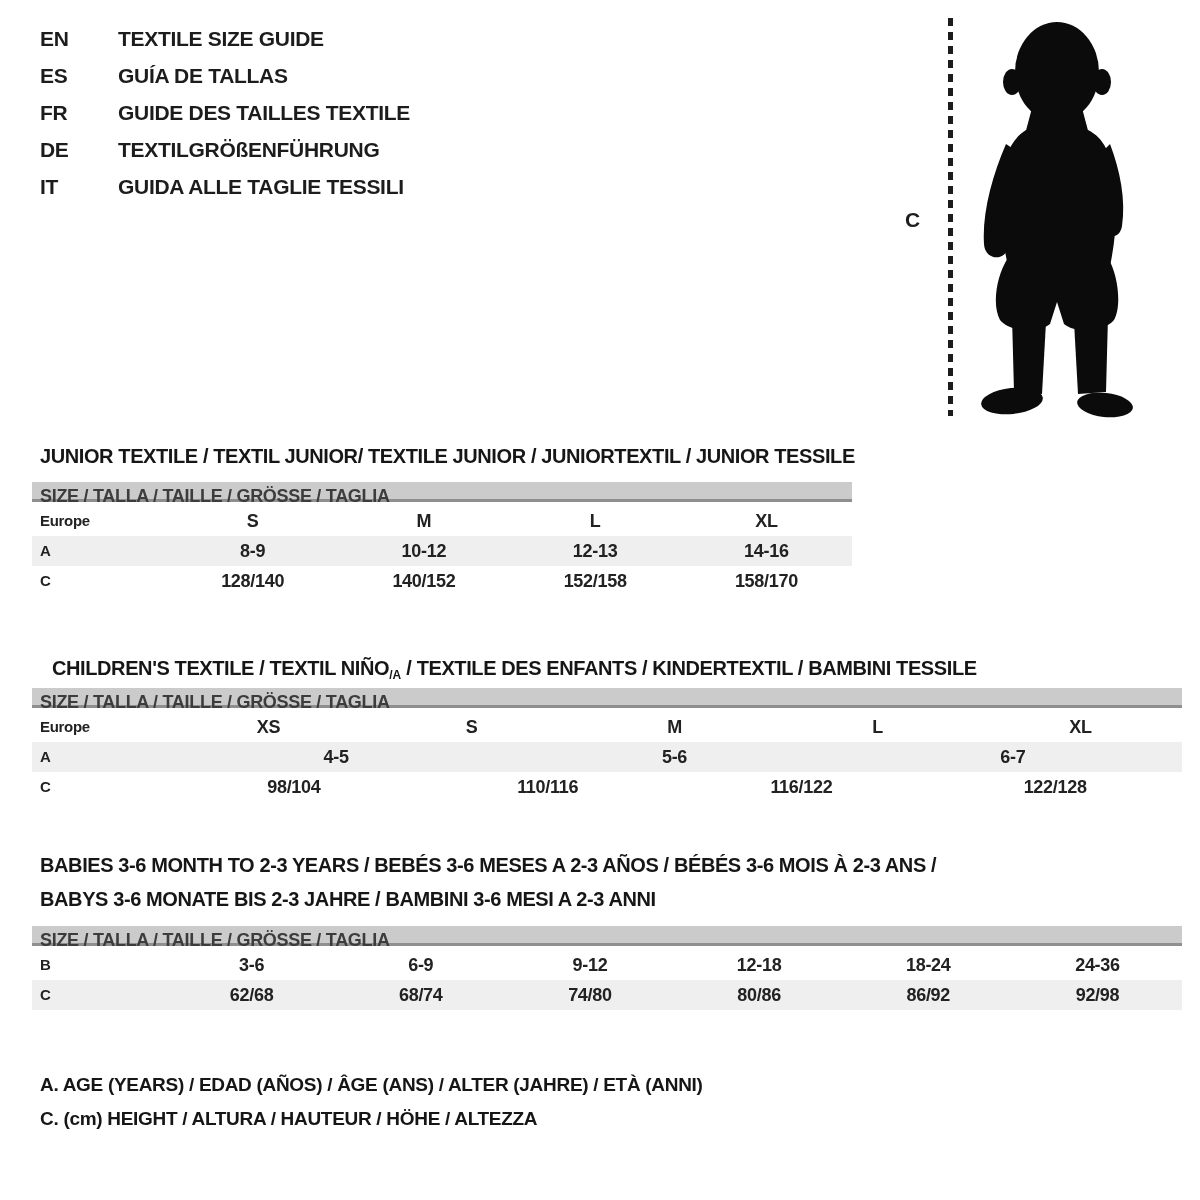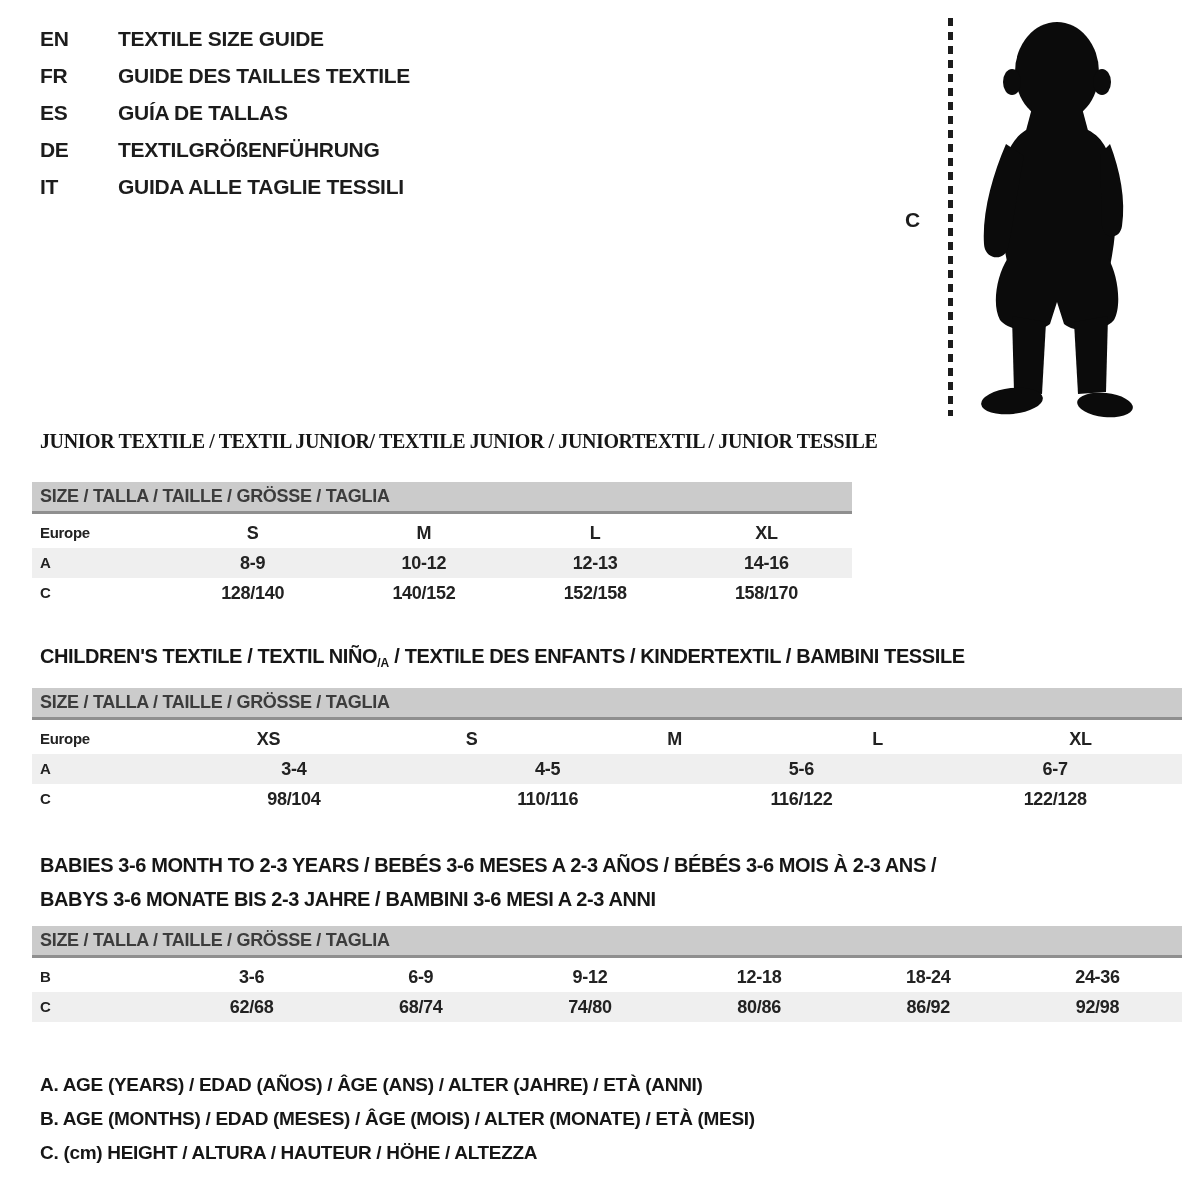--- a/index.html
+++ b/index.html
@@ -19,21 +19,21 @@
     background:repeating-linear-gradient(to bottom,#1c1c1c 0 8px,transparent 8px 14px);
   }
   .figure svg{position:absolute;left:72px;top:16px;}
   
   .sec-title{position:absolute;left:40px;font-weight:bold;font-size:20px;line-height:24px;letter-spacing:-0.4px;color:#161616;white-space:nowrap;}
   .sec-title.two-line{line-height:34px;white-space:normal;width:1120px;}
   .sub-a{font-size:12px;vertical-align:-4px;letter-spacing:0;}
   
   .sizetable{position:absolute;}
   .t-header{
-    height:32px;line-height:28px;background:#cbcbcb;border-bottom:3px solid #8f8f8f;
+    height:20px;line-height:28px;background:#cbcbcb;border-bottom:3px solid #8f8f8f;
     color:#3c3c3c;font-weight:bold;font-size:18px;letter-spacing:-0.3px;padding-left:8px;
     margin-bottom:4px;box-sizing:border-box;
   }
   .t-row{display:flex;height:30px;line-height:30px;font-weight:bold;font-size:18px;color:#222;letter-spacing:-0.3px;}
   .t-row.alt{background:#efefef;}
   .t-label{flex:0 0 127px;padding-left:8px;text-align:left;font-size:15px;}
   .t-cell{flex:1;text-align:center;}
   
   .notes{position:absolute;left:40px;top:1068px;}
   .note-line{font-weight:bold;font-size:19px;line-height:34px;letter-spacing:-0.3px;color:#161616;white-space:nowrap;}
@@ -42,26 +42,26 @@
 <body>
 
 <div class="page">
 
   <section class="lang-list">
     <div class="lang-row">
       <span class="lang-code">EN</span>
       <span class="lang-title">TEXTILE SIZE GUIDE</span>
     </div>
     <div class="lang-row">
+      <span class="lang-code">ES</span>
+      <span class="lang-title">GUÍA DE TALLAS</span>
+    </div>
+    <div class="lang-row">
       <span class="lang-code">FR</span>
       <span class="lang-title">GUIDE DES TAILLES TEXTILE</span>
-    </div>
-    <div class="lang-row">
-      <span class="lang-code">ES</span>
-      <span class="lang-title">GUÍA DE TALLAS</span>
     </div>
     <div class="lang-row">
       <span class="lang-code">DE</span>
       <span class="lang-title">TEXTILGRÖßENFÜHRUNG</span>
     </div>
     <div class="lang-row">
       <span class="lang-code">IT</span>
       <span class="lang-title">GUIDA ALLE TAGLIE TESSILI</span>
     </div>
   </section>
@@ -80,21 +80,21 @@
         <path d="M148,126 C158,152 164,182 160,208 C158,222 142,222 140,208 C138,186 140,158 138,136 Z"></path>
         <path d="M46,240 C34,258 30,288 38,302 C48,314 76,316 88,306 L95,284 L102,306 C114,316 142,314 152,302 C160,288 156,256 146,240 Z"></path>
         <path d="M50,298 L84,304 L80,376 L52,374 Z"></path>
         <path d="M112,304 L146,298 L144,374 L116,376 Z"></path>
         <ellipse cx="50" cy="383" rx="31" ry="13" transform="rotate(-6 50 383)"></ellipse>
         <ellipse cx="143" cy="387" rx="28" ry="12" transform="rotate(6 143 387)"></ellipse>
       </g>
     </svg>
   </div>
 
-  <h2 class="sec-title" style="top:429px;margin:0;font-family:Liberation Serif, serif;">JUNIOR TEXTILE / TEXTIL JUNIOR/ TEXTILE JUNIOR / JUNIORTEXTIL / JUNIOR TESSILE</h2>
+  <h2 class="sec-title" style="top:444px;margin:0;">JUNIOR TEXTILE / TEXTIL JUNIOR/ TEXTILE JUNIOR / JUNIORTEXTIL / JUNIOR TESSILE</h2>
   <div class="sizetable" style="left:32px;top:482px;width:820px;">
     <div class="t-header">SIZE / TALLA / TAILLE / GRÖSSE / TAGLIA</div>
     <div class="t-row">
       <span class="t-label">Europe</span>
       <span class="t-cell">S</span>
       <span class="t-cell">M</span>
       <span class="t-cell">L</span>
       <span class="t-cell">XL</span>
     </div>
     <div class="t-row alt">
@@ -106,34 +106,33 @@
     </div>
     <div class="t-row">
       <span class="t-label">C</span>
       <span class="t-cell">128/140</span>
       <span class="t-cell">140/152</span>
       <span class="t-cell">152/158</span>
       <span class="t-cell">158/170</span>
     </div>
   </div>
 
-  <h2 class="sec-title" style="top:644px;margin:0;"><span>CHILDREN'S TEXTILE / TEXTIL NIÑO</span><span class="sub-a">/A</span><span> / TEXTILE DES ENFANTS / KINDERTEXTIL / BAMBINI TESSILE</span></h2>
+  <h2 class="sec-title" style="top:644px;margin:12px;"><span>CHILDREN'S TEXTILE / TEXTIL NIÑO</span><span class="sub-a">/A</span><span> / TEXTILE DES ENFANTS / KINDERTEXTIL / BAMBINI TESSILE</span></h2>
   <div class="sizetable" style="left:32px;top:688px;width:1150px;">
     <div class="t-header">SIZE / TALLA / TAILLE / GRÖSSE / TAGLIA</div>
     <div class="t-row">
       <span class="t-label">Europe</span>
       <span class="t-cell">XS</span>
       <span class="t-cell">S</span>
       <span class="t-cell">M</span>
       <span class="t-cell">L</span>
       <span class="t-cell">XL</span>
     </div>
     <div class="t-row alt">
       <span class="t-label">A</span>
-      <span class="t-cell">3-4</span>
       <span class="t-cell">4-5</span>
       <span class="t-cell">5-6</span>
       <span class="t-cell">6-7</span>
     </div>
     <div class="t-row">
       <span class="t-label">C</span>
       <span class="t-cell">98/104</span>
       <span class="t-cell">110/116</span>
       <span class="t-cell">116/122</span>
       <span class="t-cell">122/128</span>
@@ -158,17 +157,16 @@
       <span class="t-cell">68/74</span>
       <span class="t-cell">74/80</span>
       <span class="t-cell">80/86</span>
       <span class="t-cell">86/92</span>
       <span class="t-cell">92/98</span>
     </div>
   </div>
 
   <div class="notes">
     <div class="note-line">A. AGE (YEARS) / EDAD (AÑOS) / ÂGE (ANS) / ALTER (JAHRE) / ETÀ (ANNI)</div>
-    <div class="note-line">B. AGE (MONTHS) / EDAD (MESES) / ÂGE (MOIS) / ALTER (MONATE) / ETÀ (MESI)</div>
     <div class="note-line">C. (cm) HEIGHT / ALTURA / HAUTEUR / HÖHE / ALTEZZA</div>
   </div>
 
 </div>
 
 </body></html>

